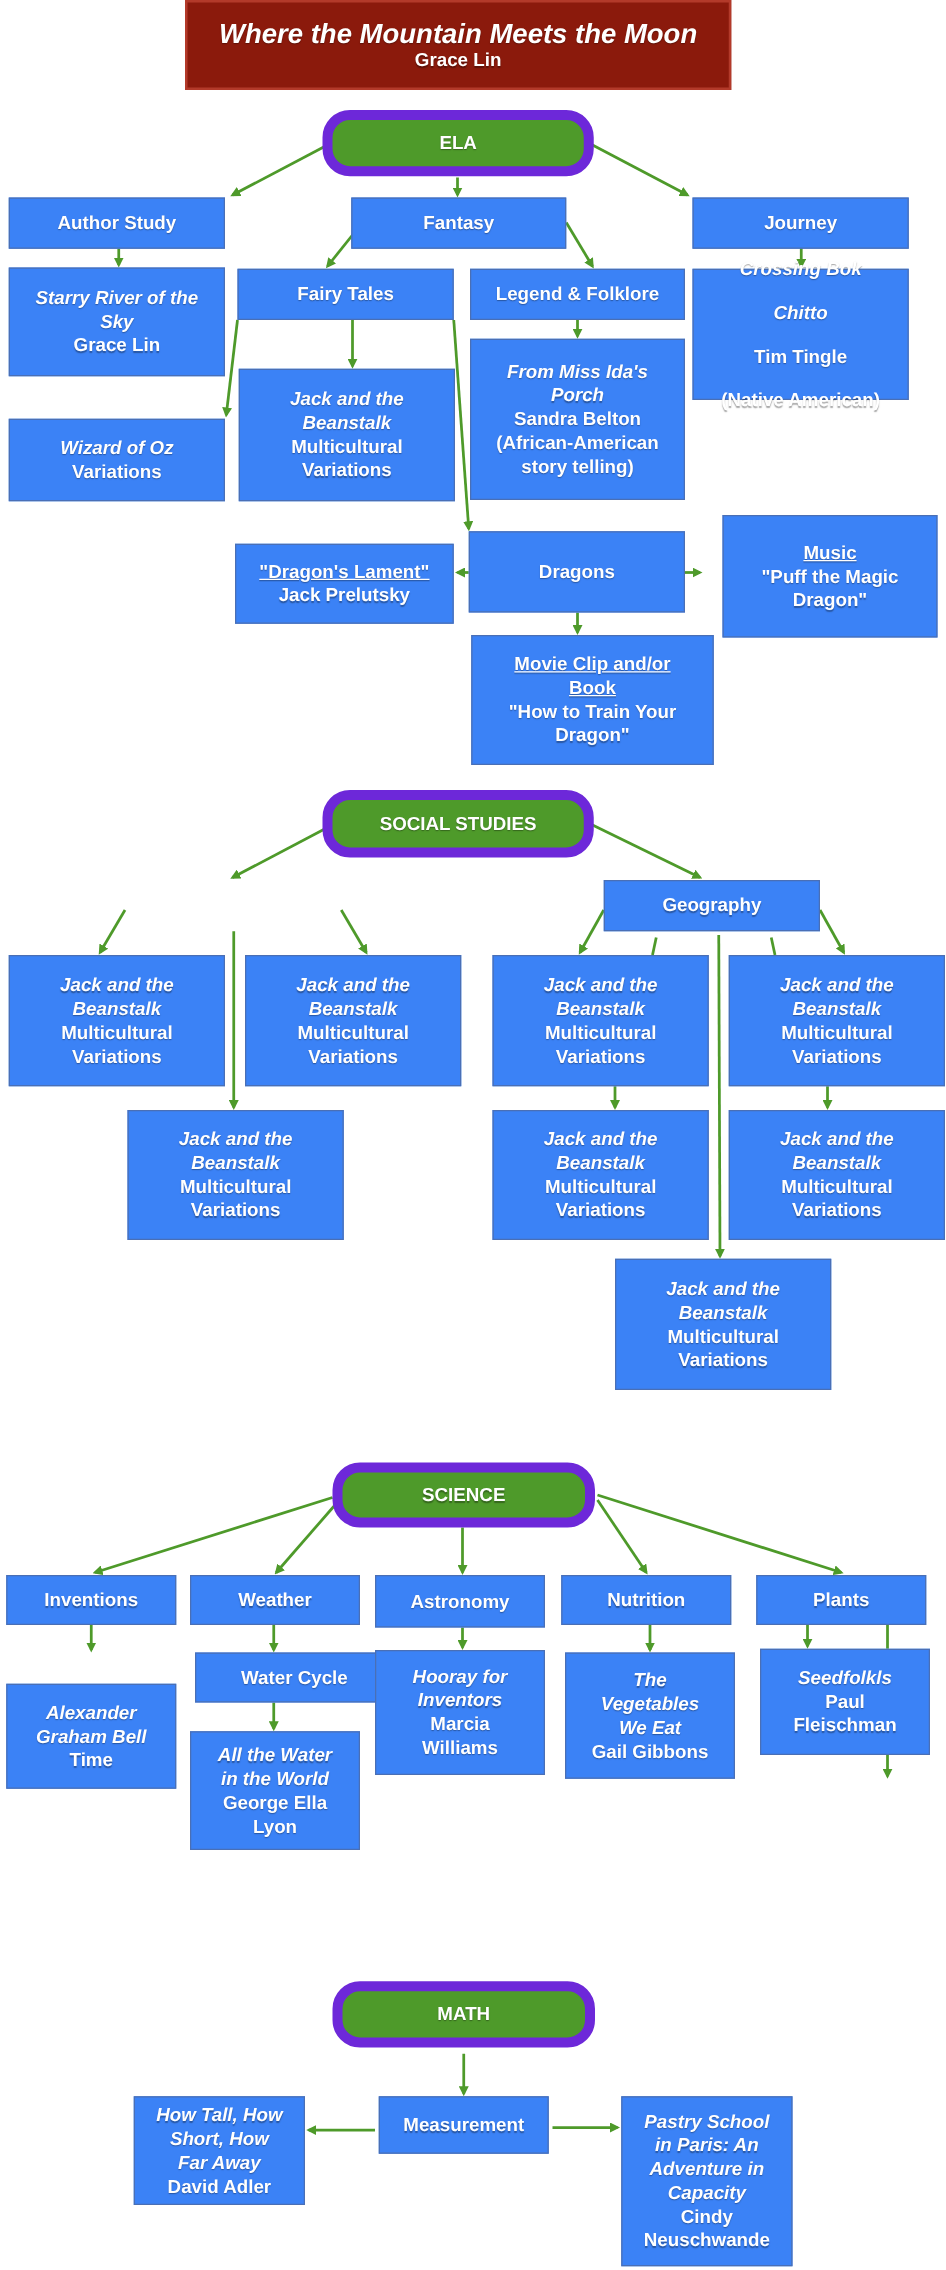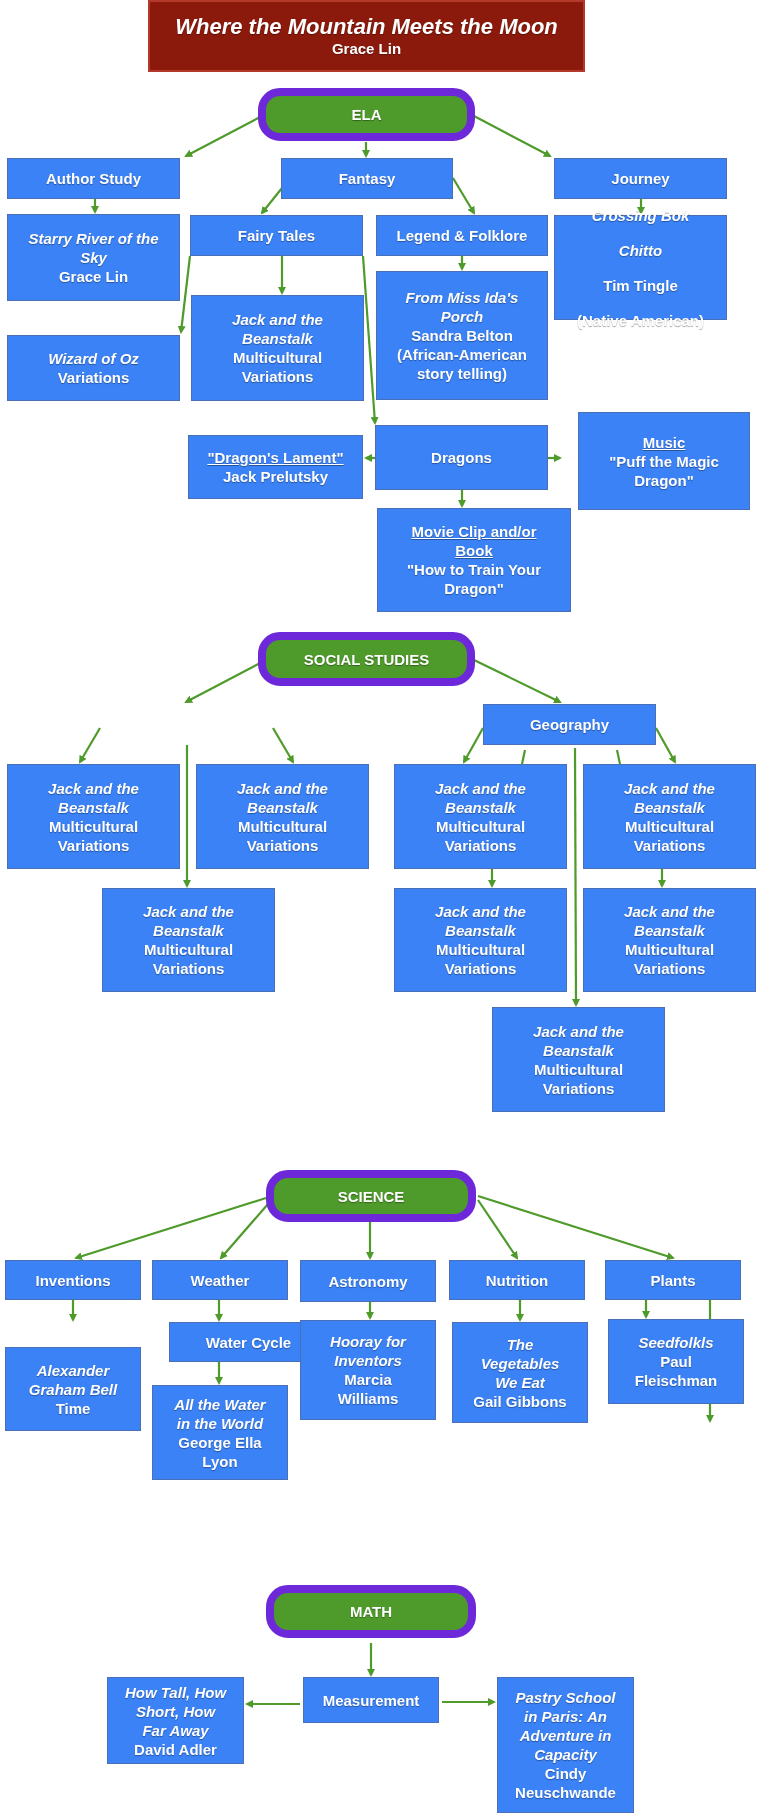--- a/index.html
+++ b/index.html
@@ -223,21 +223,21 @@
   <span>Nutrition</span>
 </div>
 <div class="node box" style="left:605px;top:1260px;width:136px;height:40px;">
   <span>Plants</span>
 </div>
 <div class="node box" style="left:5px;top:1322px;width:136px;height:84px;margin-top:25px;">
   <span class="line it">Alexander</span>
   <span class="line it">Graham Bell</span>
   <span class="line">Time</span>
 </div>
-<div class="node box" style="left:169px;top:1322px;width:159px;height:40px;">
+<div class="node box" style="left:156px;top:1322px;width:159px;height:40px;">
   <span>Water Cycle</span>
 </div>
 <div class="node box" style="left:152px;top:1385px;width:136px;height:95px;">
   <span class="line it">All the Water</span>
   <span class="line it">in the World</span>
   <span class="line">George Ella</span>
   <span class="line">Lyon</span>
 </div>
 <div class="node box" style="left:300px;top:1320px;width:136px;height:100px;">
   <span class="line it">Hooray for</span>

